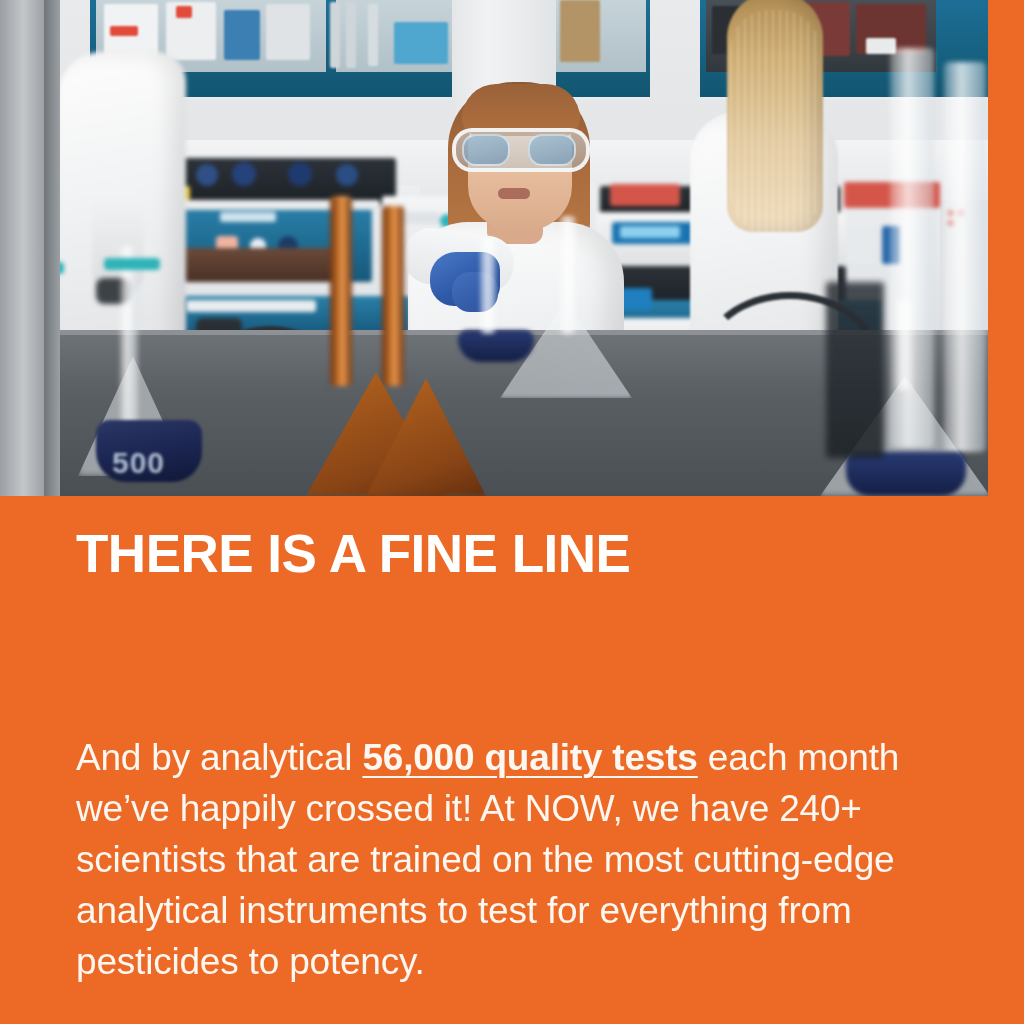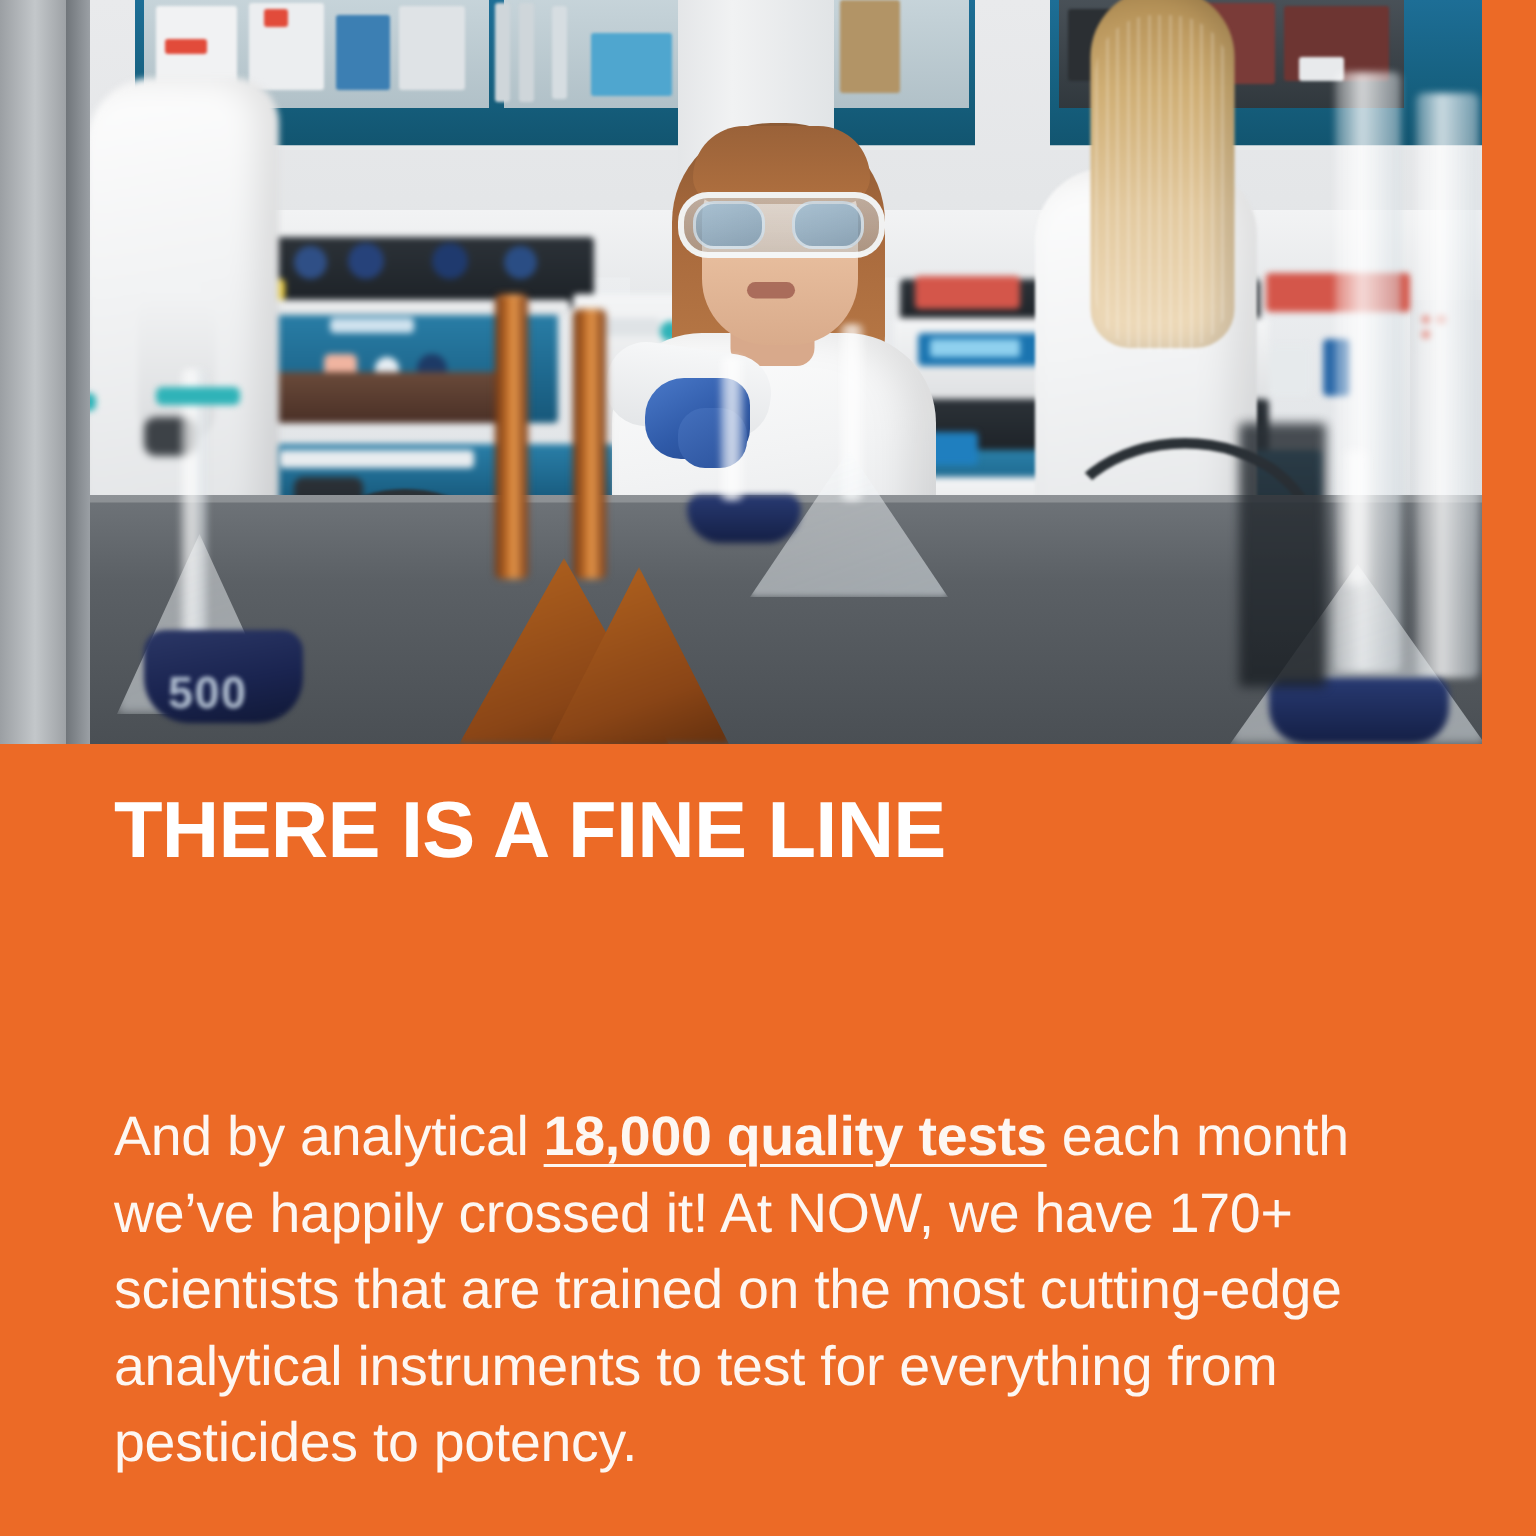--- a/index.html
+++ b/index.html
@@ -439,16 +439,16 @@
     <div class="doorframe"></div>
     <div class="doorframe2"></div>
   </div>
 
   <div id="panel">
 
     <div id="headline">
       <span class="hl-line">THERE IS A FINE LINE</span>
     </div>
 
-    <p id="body"><span>And by analytical </span><span class="hi">18,000 quality tests</span><span> each month we’ve happily crossed it! At NOW, we have 170+ scientists that are trained on the most cutting-edge analytical instruments to test for everything from pesticides to potency.</span></p>
+    <p id="body"><span>And by analytical </span><span class="hi">56,000 quality tests</span><span> each month we’ve happily crossed it! At NOW, we have 240+ scientists that are trained on the most cutting-edge analytical instruments to test for everything from pesticides to potency.</span></p>
 
   </div>
 </div>
 
 </body></html>

